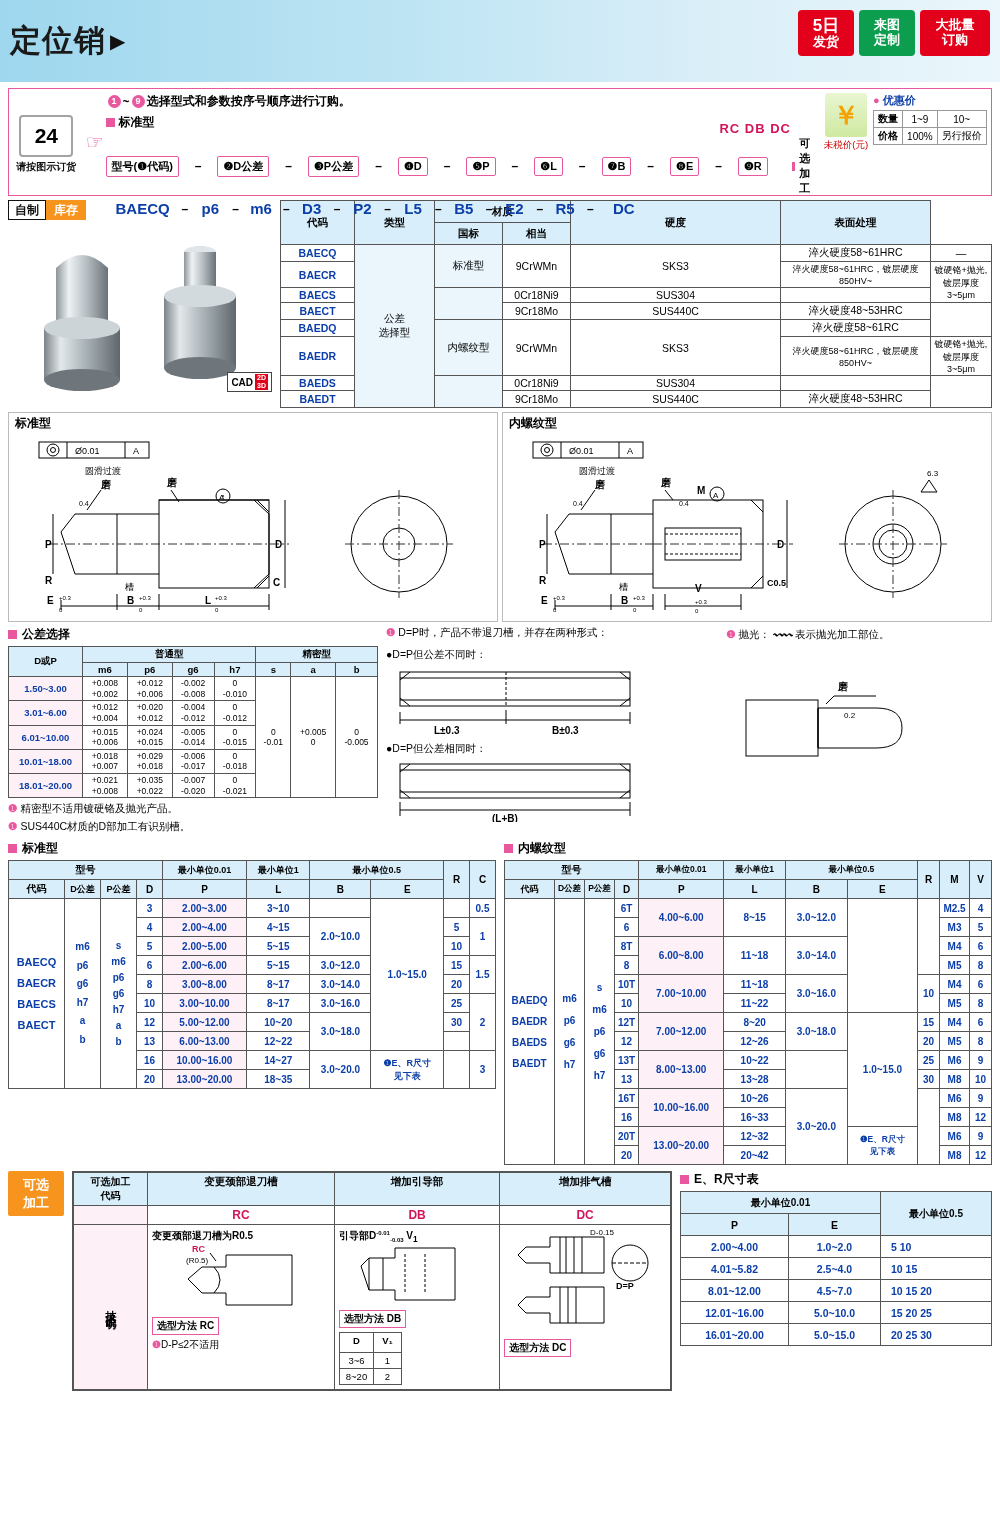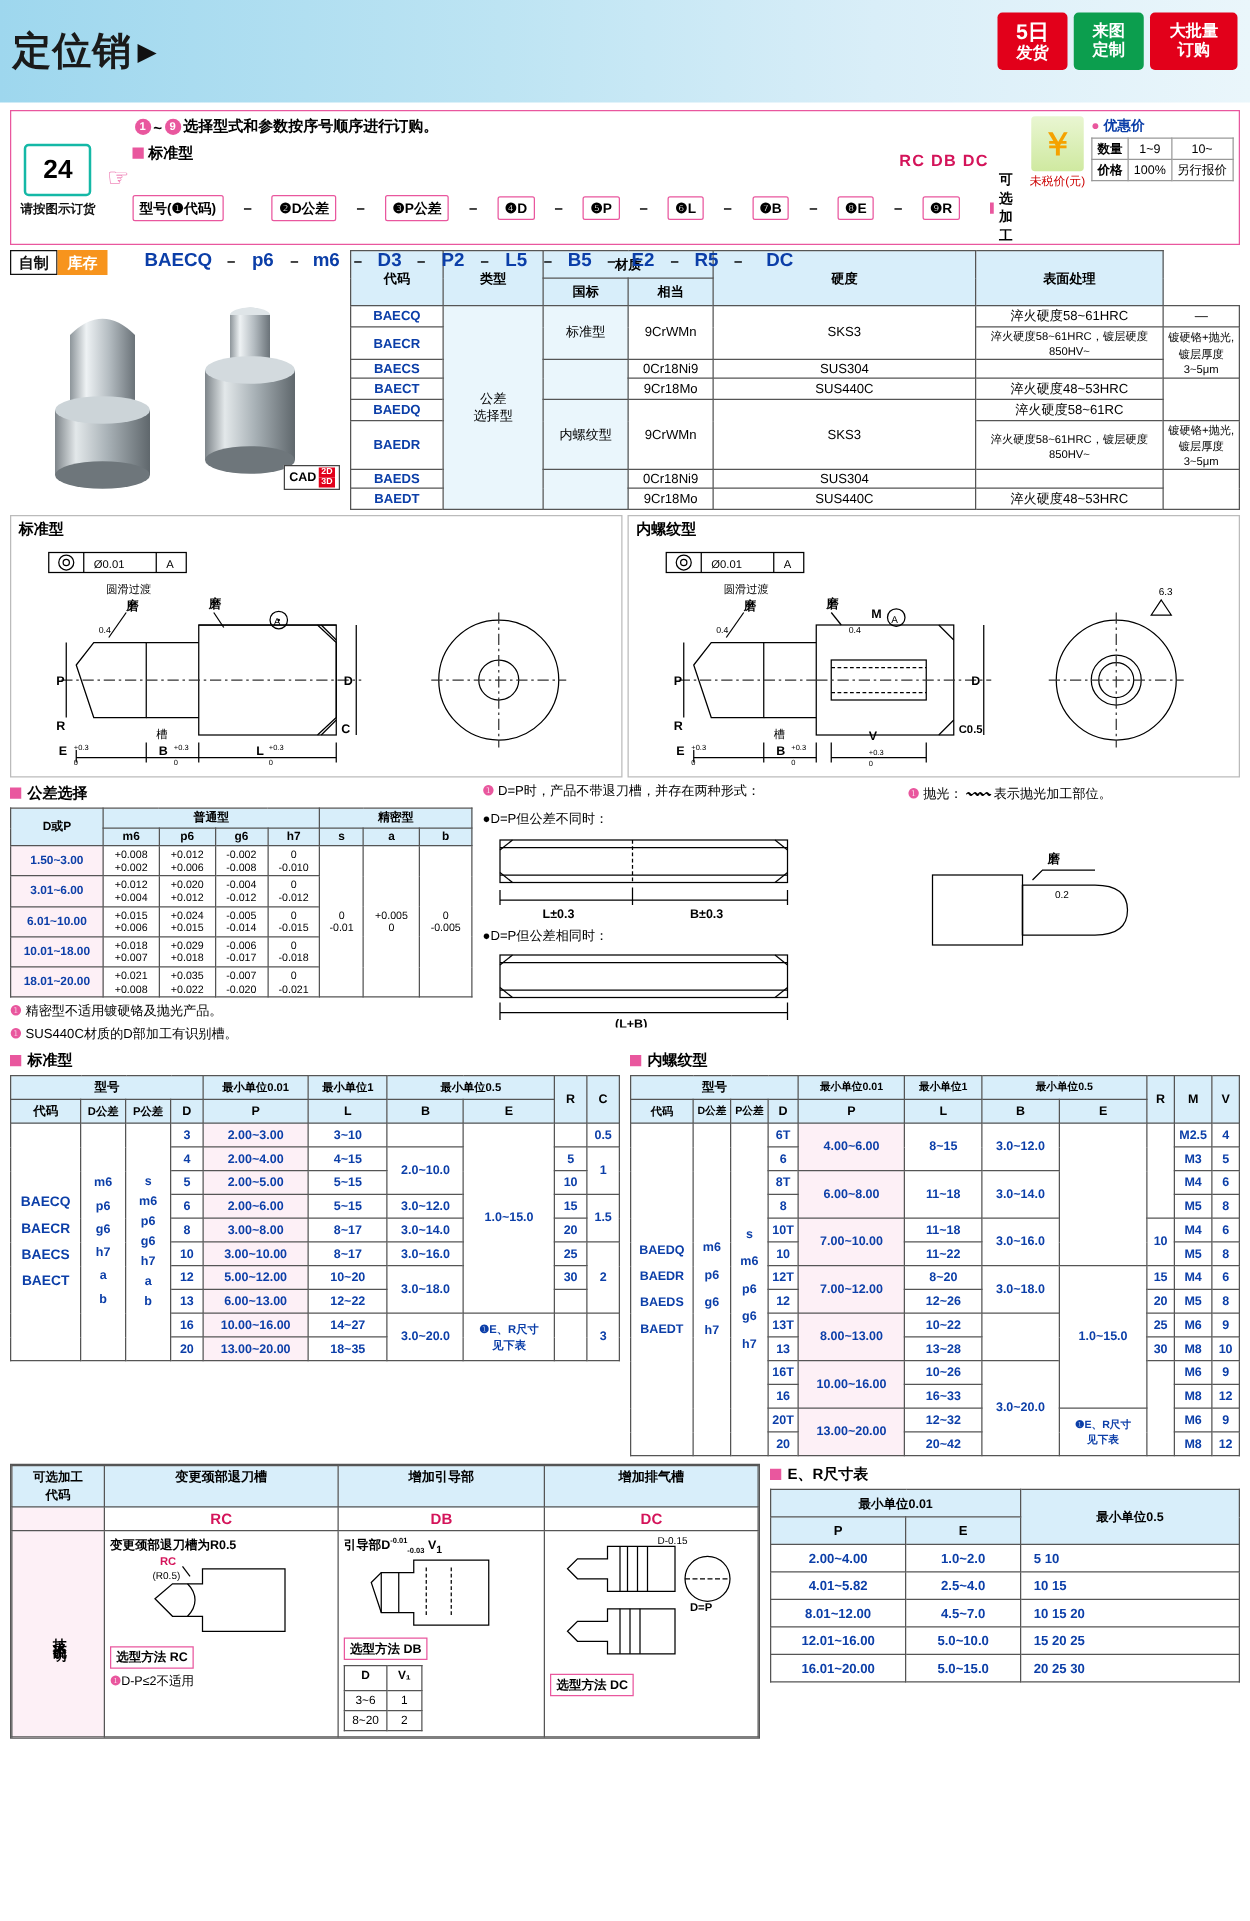--- a/index.html
+++ b/index.html
@@ -50,21 +50,21 @@
     position: relative;
     background: #fff;
     display: flex;
     align-items: stretch;
   }
   .phone-box {
     width: 86px; display: flex; flex-direction: column; align-items: center;
     justify-content: center; padding-top: 4px;
   }
   .phone-ico {
-    width: 54px; height: 42px; border: 2px solid #14b8a6; border-radius: 4px;
+    width: 54px; height: 42px; border: 2px solid #a3a3a3; border-radius: 4px;
     position: relative; display: flex; align-items: center; justify-content: center;
     font-size: 21px; font-weight: bold; text-align: right;
   }
   .phone-cap { font-size: 10px; font-weight: bold; margin-top: 3px; color: #111; }
   .hand { font-size: 20px; color: #e9579e; margin: 0 2px; align-self: center; }
   .order-main { flex: 1; padding: 4px 4px 0 0; }
   .order-line1 { display: flex; align-items: center; font-size: 12px; font-weight: bold; }
   .cnum {
     display: inline-block; width: 13px; height: 13px; border-radius: 50%;
     background: #e9579e; color: #fff; font-size: 9px; text-align: center;
@@ -917,20 +917,26 @@
           <td class="b">20~42</td>
           <td class="b">M8</td>
           <td class="b">12</td>
         </tr>
       </tbody>
         </table>
     </div>
   </div>
 
   <div class="opt-wrap">
+    <div style="width:56px;display:flex;flex-direction:column;justify-content:flex-start;">
+      <div style="background:#f7941d;color:#fff;font-weight:bold;font-size:13px;text-align:center;padding:5px 0;line-height:1.35;border-radius:2px;">
+        <div>可选</div>
+        <div>加工</div>
+      </div>
+    </div>
 
     <div class="optleft">
       <table class="opt">
         <tbody>
             <tr>
           <th style="width:68px;font-size:10px;">可选加工<br>代码</th>
           <th style="width:172px;">变更颈部退刀槽</th>
           <th style="width:152px;">增加引导部</th>
           <th style="width:152px;">增加排气槽</th>
         </tr>

